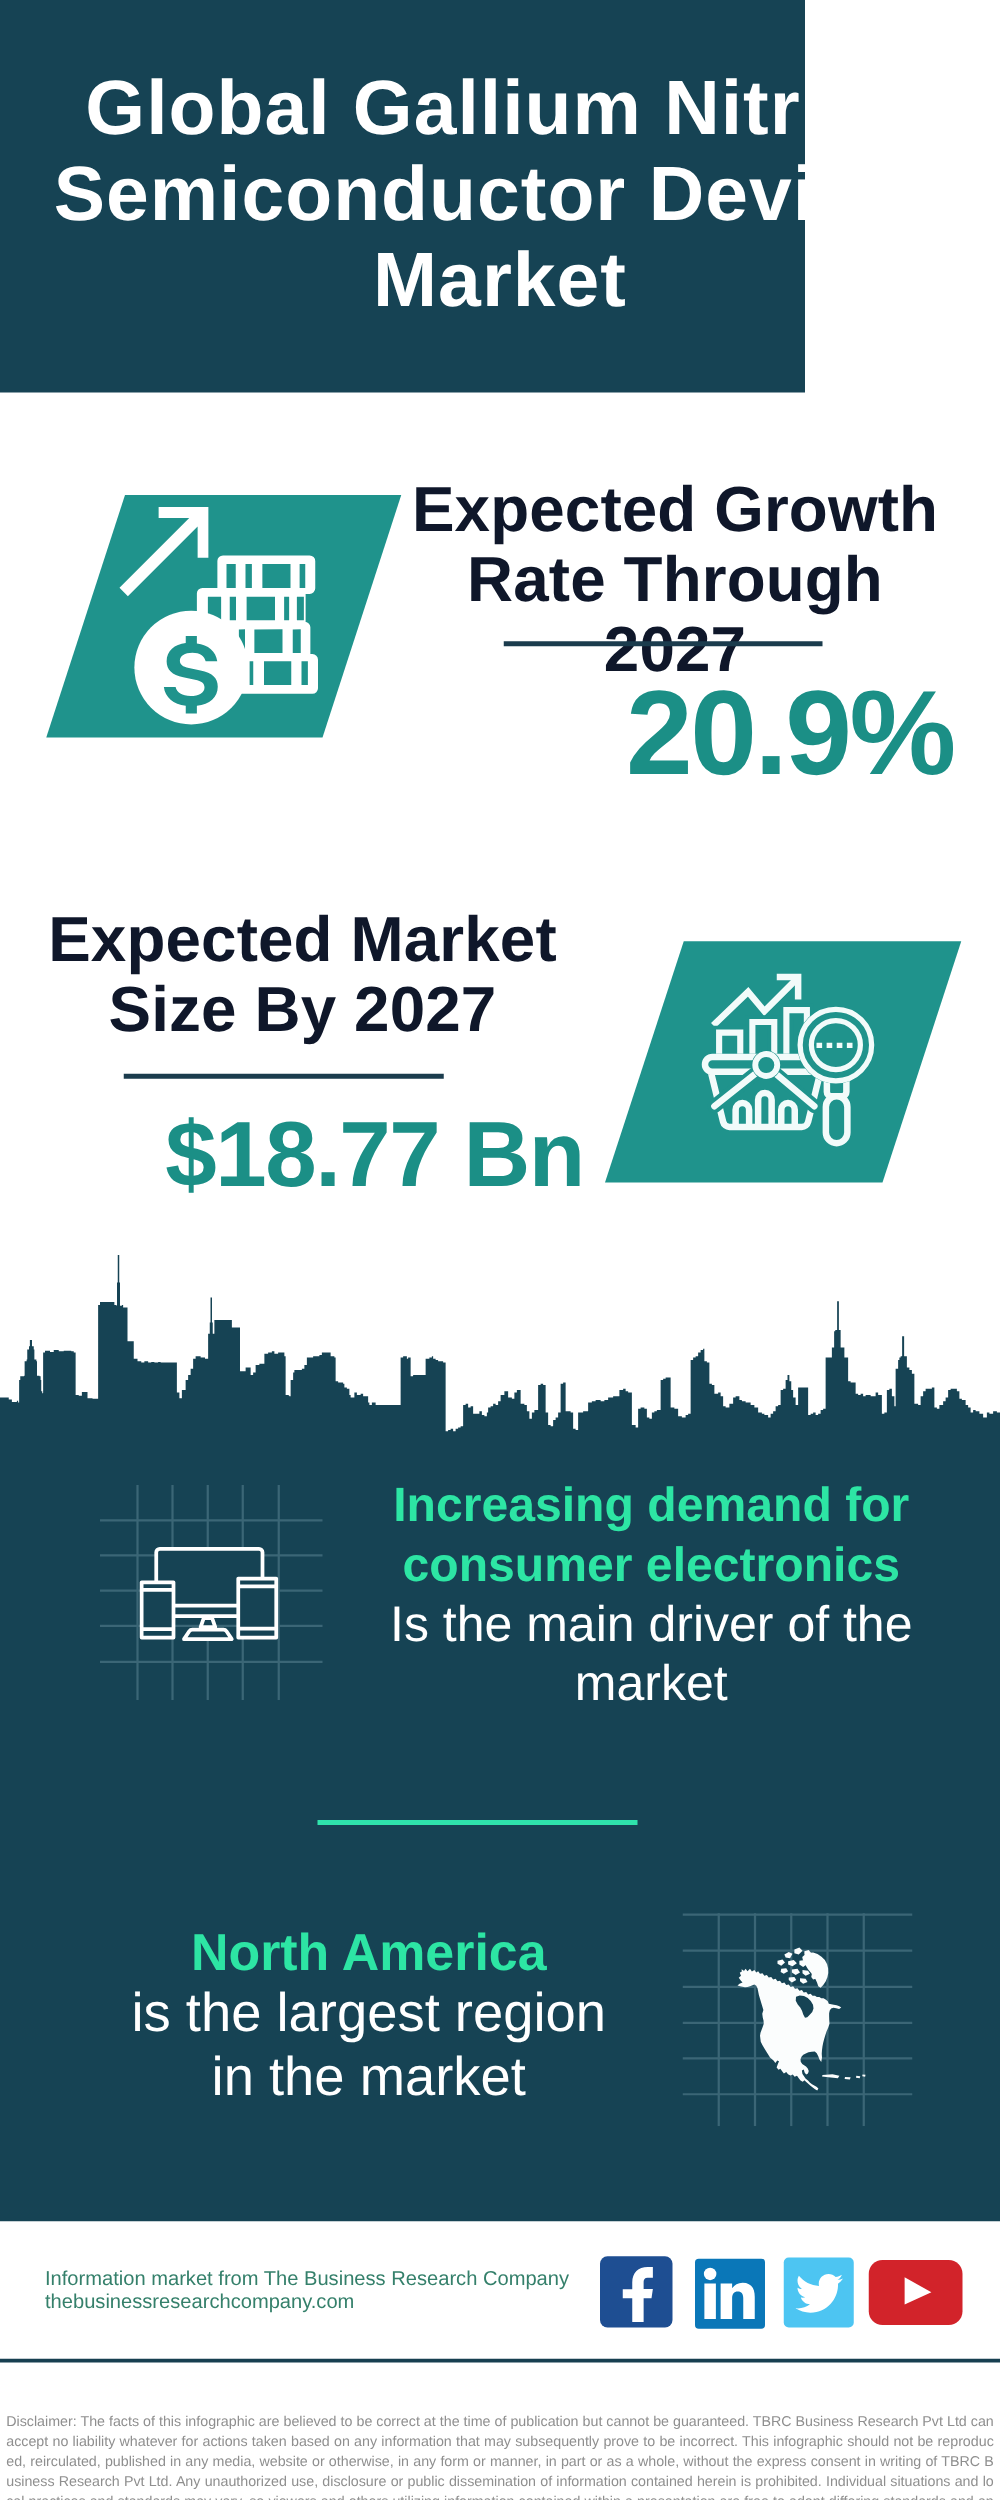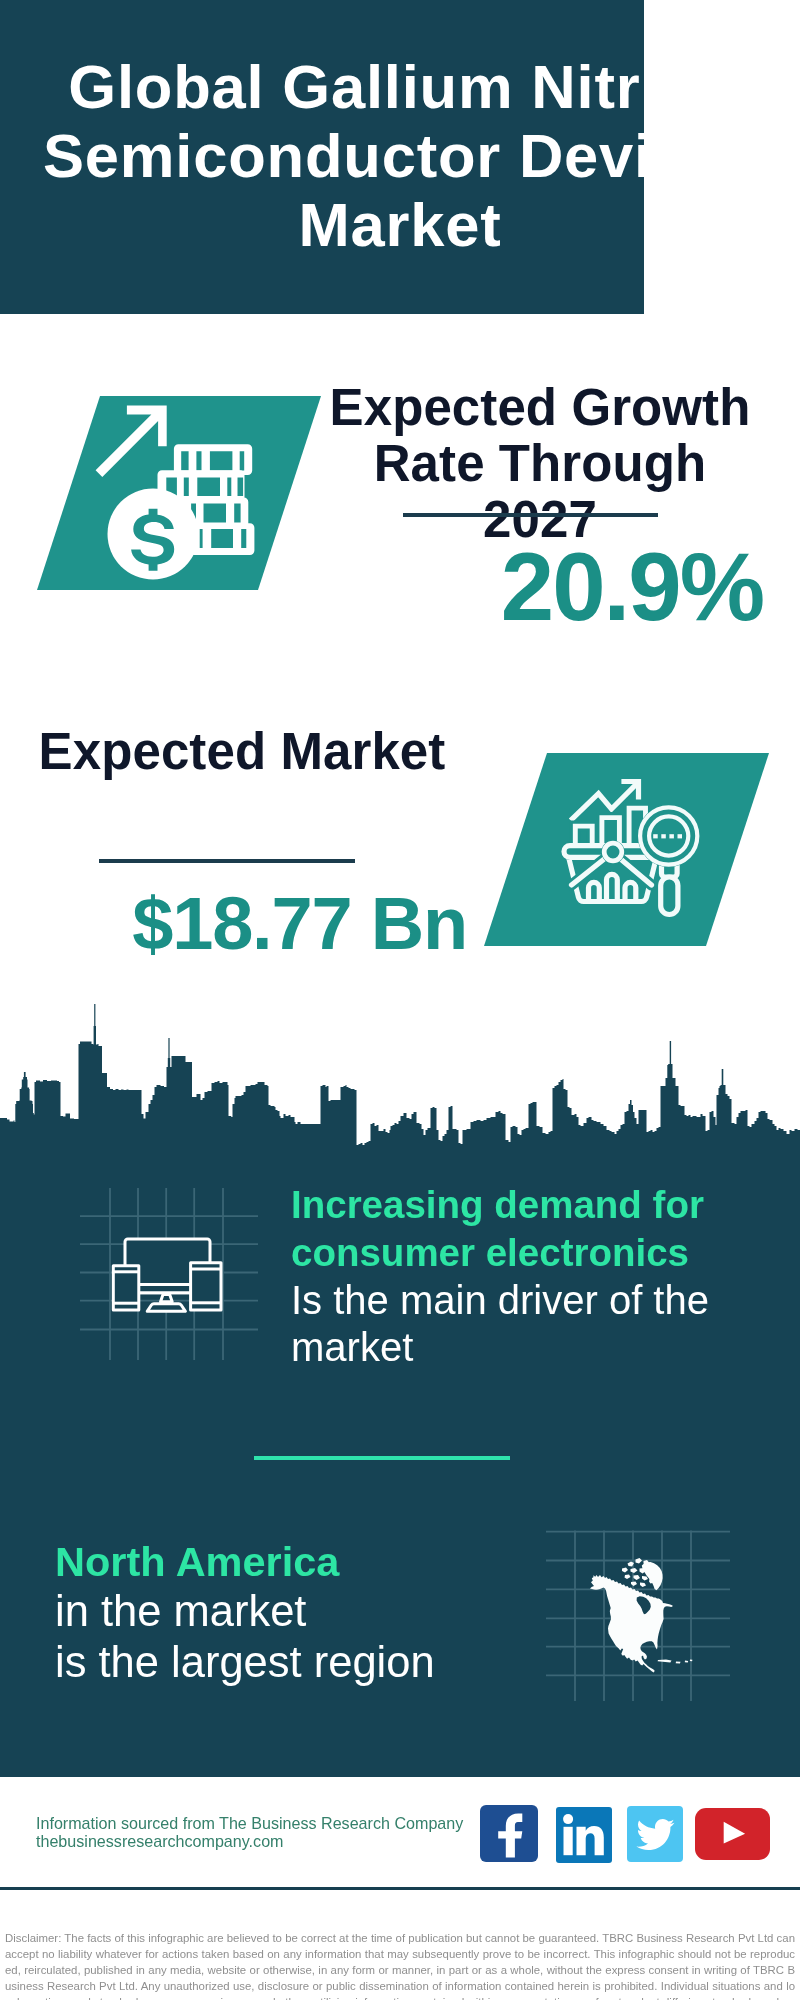--- a/index.html
+++ b/index.html
@@ -21,21 +21,21 @@
       line-height:56px; text-align:center; letter-spacing:0.1px; }
   .rule { position:absolute; height:4px; background:#1b3c4d; }
   .statVal { position:absolute; color:#1b8f86; font-weight:bold; text-align:right; white-space:nowrap;
       font-size:96px; line-height:96px; letter-spacing:-2px; }
 
   
   .darkbody { position:absolute; left:0; top:1148px; width:800px; height:629px; background:#164354; }
   .skyline { position:absolute; display:block; }
   .gridicon { position:absolute; display:block; }
 
-  .ftxt { position:absolute; }
+  .ftxt { position:absolute; text-align:center; }
   .ftxt .g { color:#2de5a4; font-weight:bold; display:block; }
   .ftxt .w { color:#fff; display:block; }
   #insight1 .w { font-size:40px; }
   #insight2 .w { font-size:43.5px; line-height:51.5px; }
 
   .divider { position:absolute; height:4.5px; background:#2fe3ac; }
 
   
   .srcTxt { position:absolute; color:#35806b; font-size:16.1px; line-height:18px; white-space:nowrap; }
   .social { position:absolute; border-radius:9px; display:block; overflow:hidden; text-decoration:none; }
@@ -88,20 +88,21 @@
 
   <div class="statTitle" style="left:311px; top:380px; width:458px;">
     <div>Expected Growth</div>
     <div>Rate Through 2027</div>
   </div>
   <div class="rule" style="left:403px; top:513px; width:255px;"></div>
   <div class="statVal" style="left:305px; top:539px; width:458px;">20.9%</div>
 
   <div class="statTitle" style="left:27px; top:724px; width:430px;">
     <div>Expected Market</div>
+    <div>Size By 2027</div>
   </div>
   <div class="rule" style="left:99px; top:859px; width:256px;"></div>
   <div class="statVal" style="left:36px; top:887px; width:431px; font-size:74px; line-height:73px; letter-spacing:-1.2px;">$18.77 Bn</div>
 
   <svg class="para" style="left:440px; top:740px; width:360px; height:230px;" viewBox="440 740 360 230">
     <polygon points="547,753 769,753 706,946 484,946" fill="#1f938c"></polygon>
     <g>
 
       <g fill="none" stroke="#f2fbfa" stroke-width="5.2" stroke-linecap="square" stroke-linejoin="miter">
         <polyline points="572.5,818.5 598.5,793.5 611.5,809 637,783.5"></polyline>
@@ -230,25 +231,25 @@
         <path d="M130,140.5 l4.5,0.3 l-0.6,1.8 l-4.2,-0.4 Z"></path>
         <path d="M139,139.5 l3.2,0.4 l-0.4,1.7 l-3,-0.3 Z"></path>
         <path d="M144,138.5 l2.4,0.3 l-0.3,1.5 l-2.2,-0.3 Z"></path>
       </g>
     </g>
   </svg>
 
   <div class="ftxt" id="insight2" style="left:55px; top:1538px; width:480px;
        font-size:41.5px; line-height:47.8px;">
     <span class="g">North America</span>
+    <span class="w">is the largest region</span>
     <span class="w">in the market</span>
-    <span class="w">is the largest region</span>
-  </div>
-
-  <div class="srcTxt" style="left:36px; top:1814px;">Information sourced from The Business Research Company</div>
+  </div>
+
+  <div class="srcTxt" style="left:36px; top:1814px;">Information market from The Business Research Company</div>
   <div class="srcTxt" style="left:36px; top:1832px;">thebusinessresearchcompany.com</div>
 
   <a class="social" style="left:480px; top:1805px; width:58px; height:57px; background:#1E4E92; border-radius:6px;">
     <svg viewBox="0 0 58 57" width="58" height="57">
       <path fill="#fff" d="M25.8,52.5 V33.6 h-7.6 v-7.3 h7.6 v-5.4 c0,-7.7 4.8,-12.3 12.4,-12.3
         h4.1 v8.5 h-4.3 c-2.2,0 -3.1,1.3 -3.1,3.3 v5.9 h7.4 l-1.1,7.3 h-6.3 V52.5 Z"></path>
     </svg>
   </a>
   <a class="social" style="left:556px; top:1807px; width:56px; height:56px; background:#0A77B8; border-radius:3px;">
     <svg viewBox="0 0 56 56" width="56" height="56">

